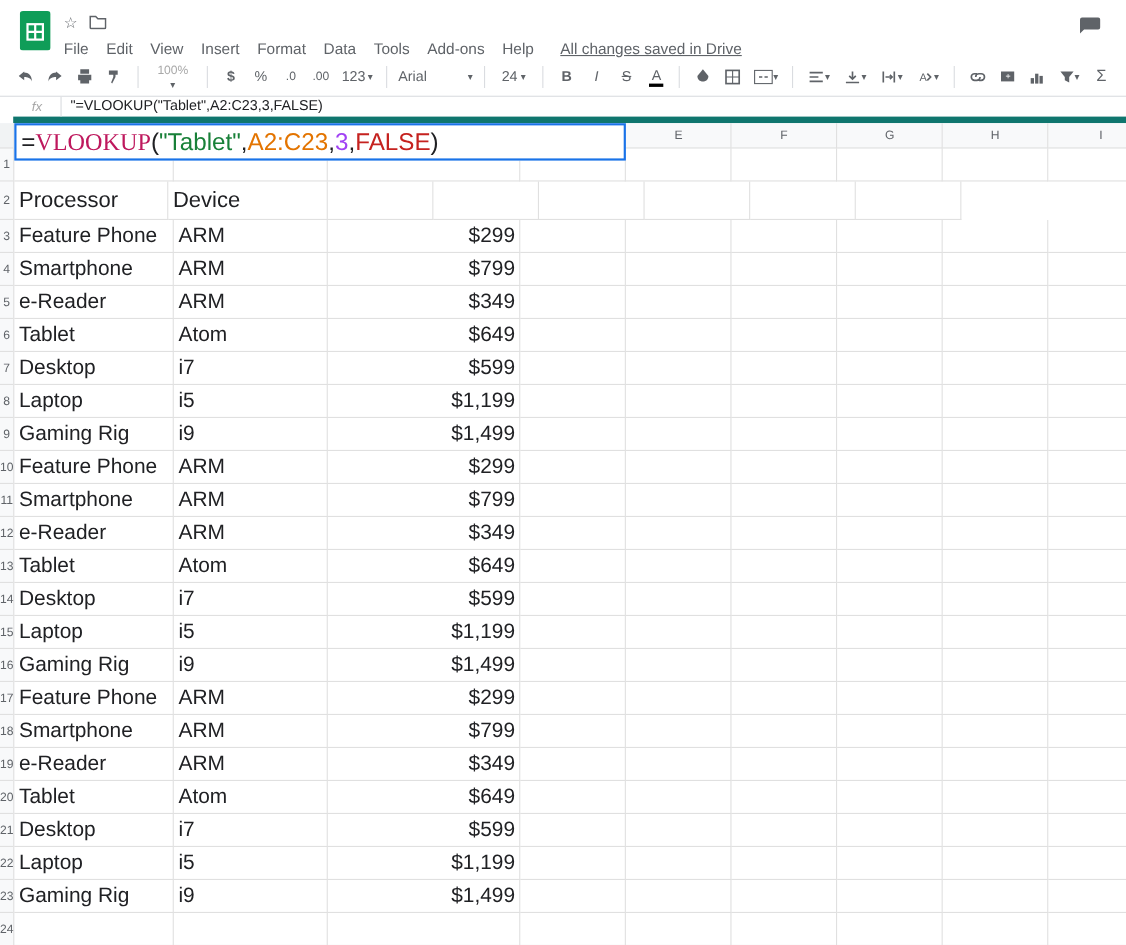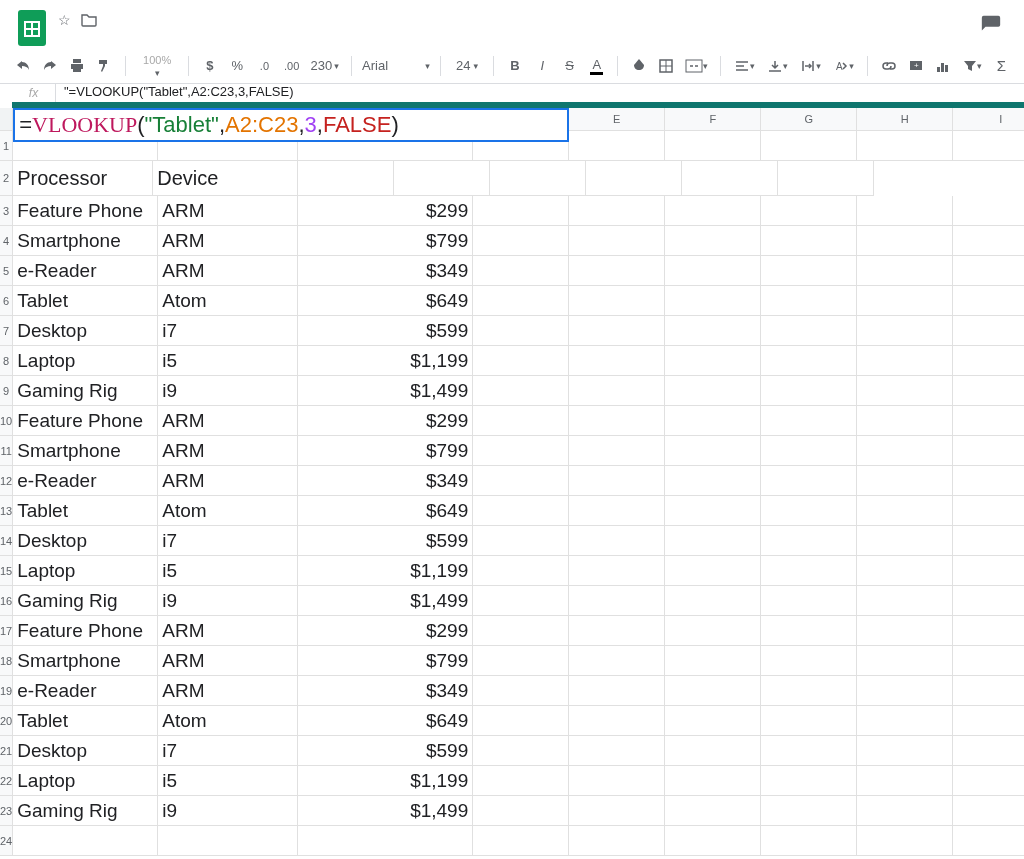--- a/index.html
+++ b/index.html
@@ -66,20 +66,32 @@
   </div>
   <div class="titleblock">
     <div class="title-row">
       <span class="star">☆</span>
       <span class="folder">
           <svg width="16" height="14" viewBox="0 0 16 14">
             <path d="M1 2h5l2 2h7v8a1 1 0 0 1-1 1H2a1 1 0 0 1-1-1V2z" fill="none" stroke="#5f6368" stroke-width="1.4"></path>
           </svg>
         </span>
     </div>
+    <div class="menu-bar">
+      <span class="menu-item">File</span>
+      <span class="menu-item">Edit</span>
+      <span class="menu-item">View</span>
+      <span class="menu-item">Insert</span>
+      <span class="menu-item">Format</span>
+      <span class="menu-item">Data</span>
+      <span class="menu-item">Tools</span>
+      <span class="menu-item">Add-ons</span>
+      <span class="menu-item">Help</span>
+      <span class="saved">All changes saved in Drive</span>
+    </div>
   </div>
   <div class="comments">
     <svg width="22" height="22" viewBox="0 0 24 24">
         <path d="M20 2H4a2 2 0 0 0-2 2v14l4-4h14a2 2 0 0 0 2-2V4a2 2 0 0 0-2-2z" fill="#5f6368"></path>
       </svg>
   </div>
 </div>
 
 <div class="toolbar">
   <div class="tool">
@@ -106,21 +118,21 @@
   <div class="zoom">
       <span>100%</span>
       <span class="dd-arrow">▾</span>
     </div>
   <div class="sep"></div>
   <div class="tool" style="font-weight:bold">$</div>
   <div class="tool">%</div>
   <div class="tool" style="font-size:11px">.0</div>
   <div class="tool" style="font-size:11px">.00</div>
   <div class="tool" style="width:34px">
-      <span>230</span>
+      <span>123</span>
       <span class="dd-arrow" style="margin-left:2px">▾</span>
     </div>
   <div class="sep"></div>
   <div class="font-name">
       <span>Arial</span>
       <span class="dd-arrow" style="margin-left:auto">▾</span>
     </div>
   <div class="sep"></div>
   <div class="font-size">
       <span>24</span>

